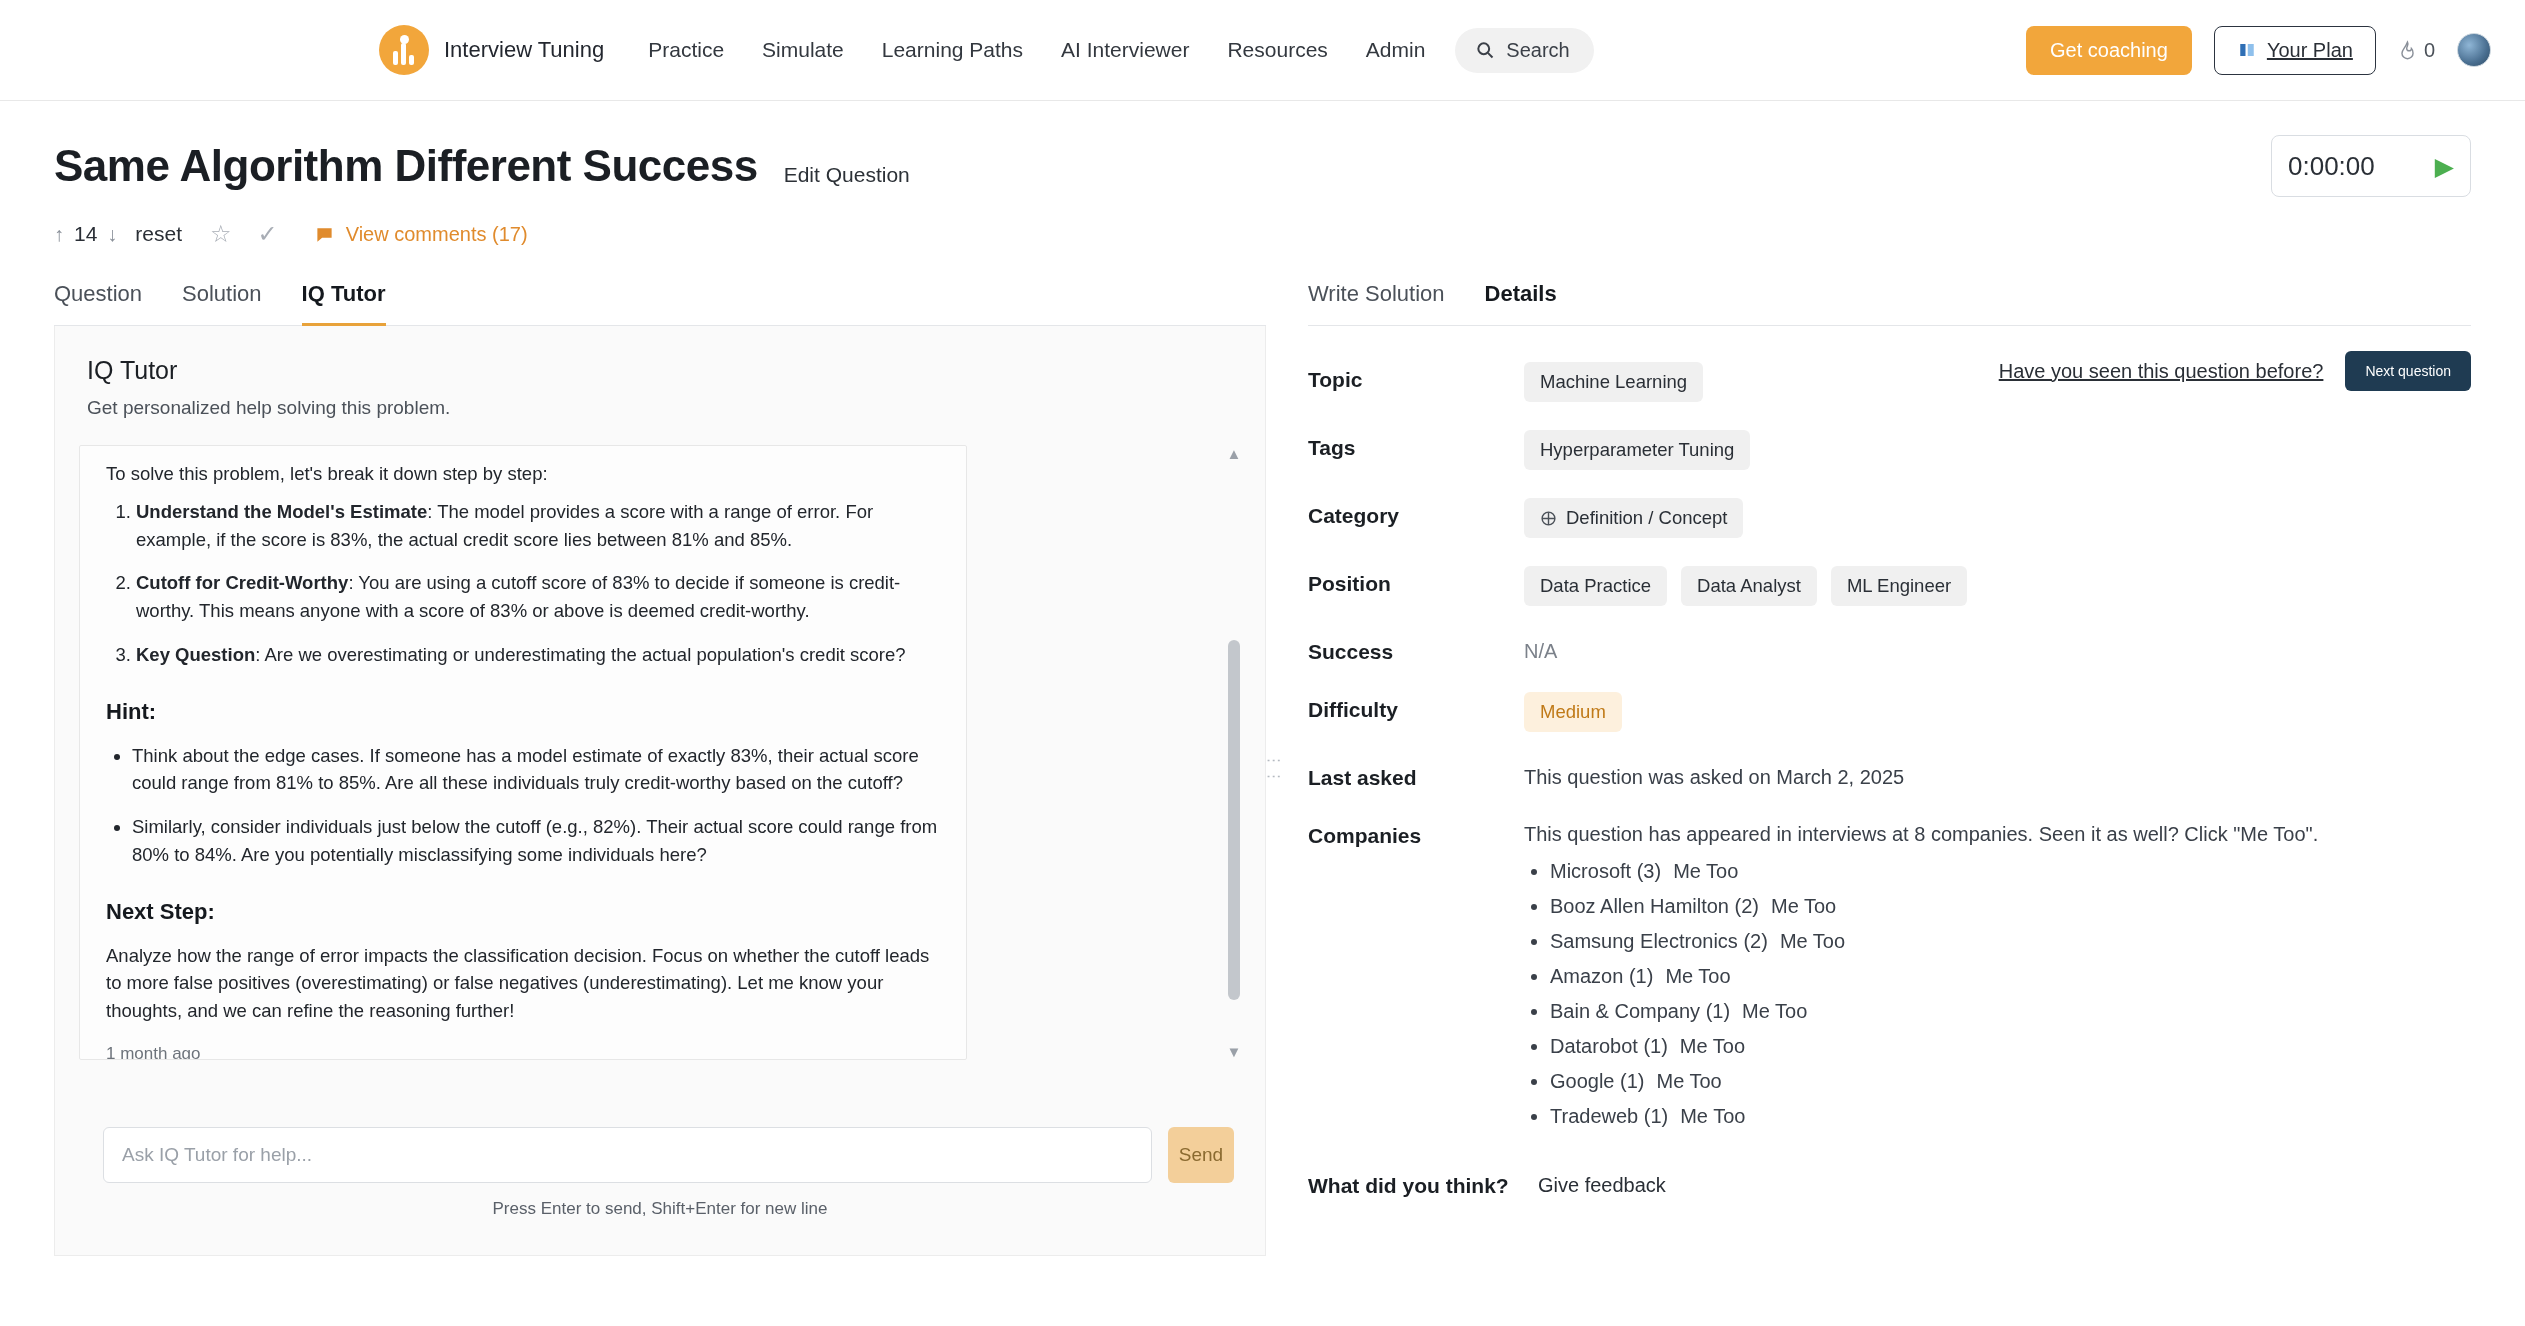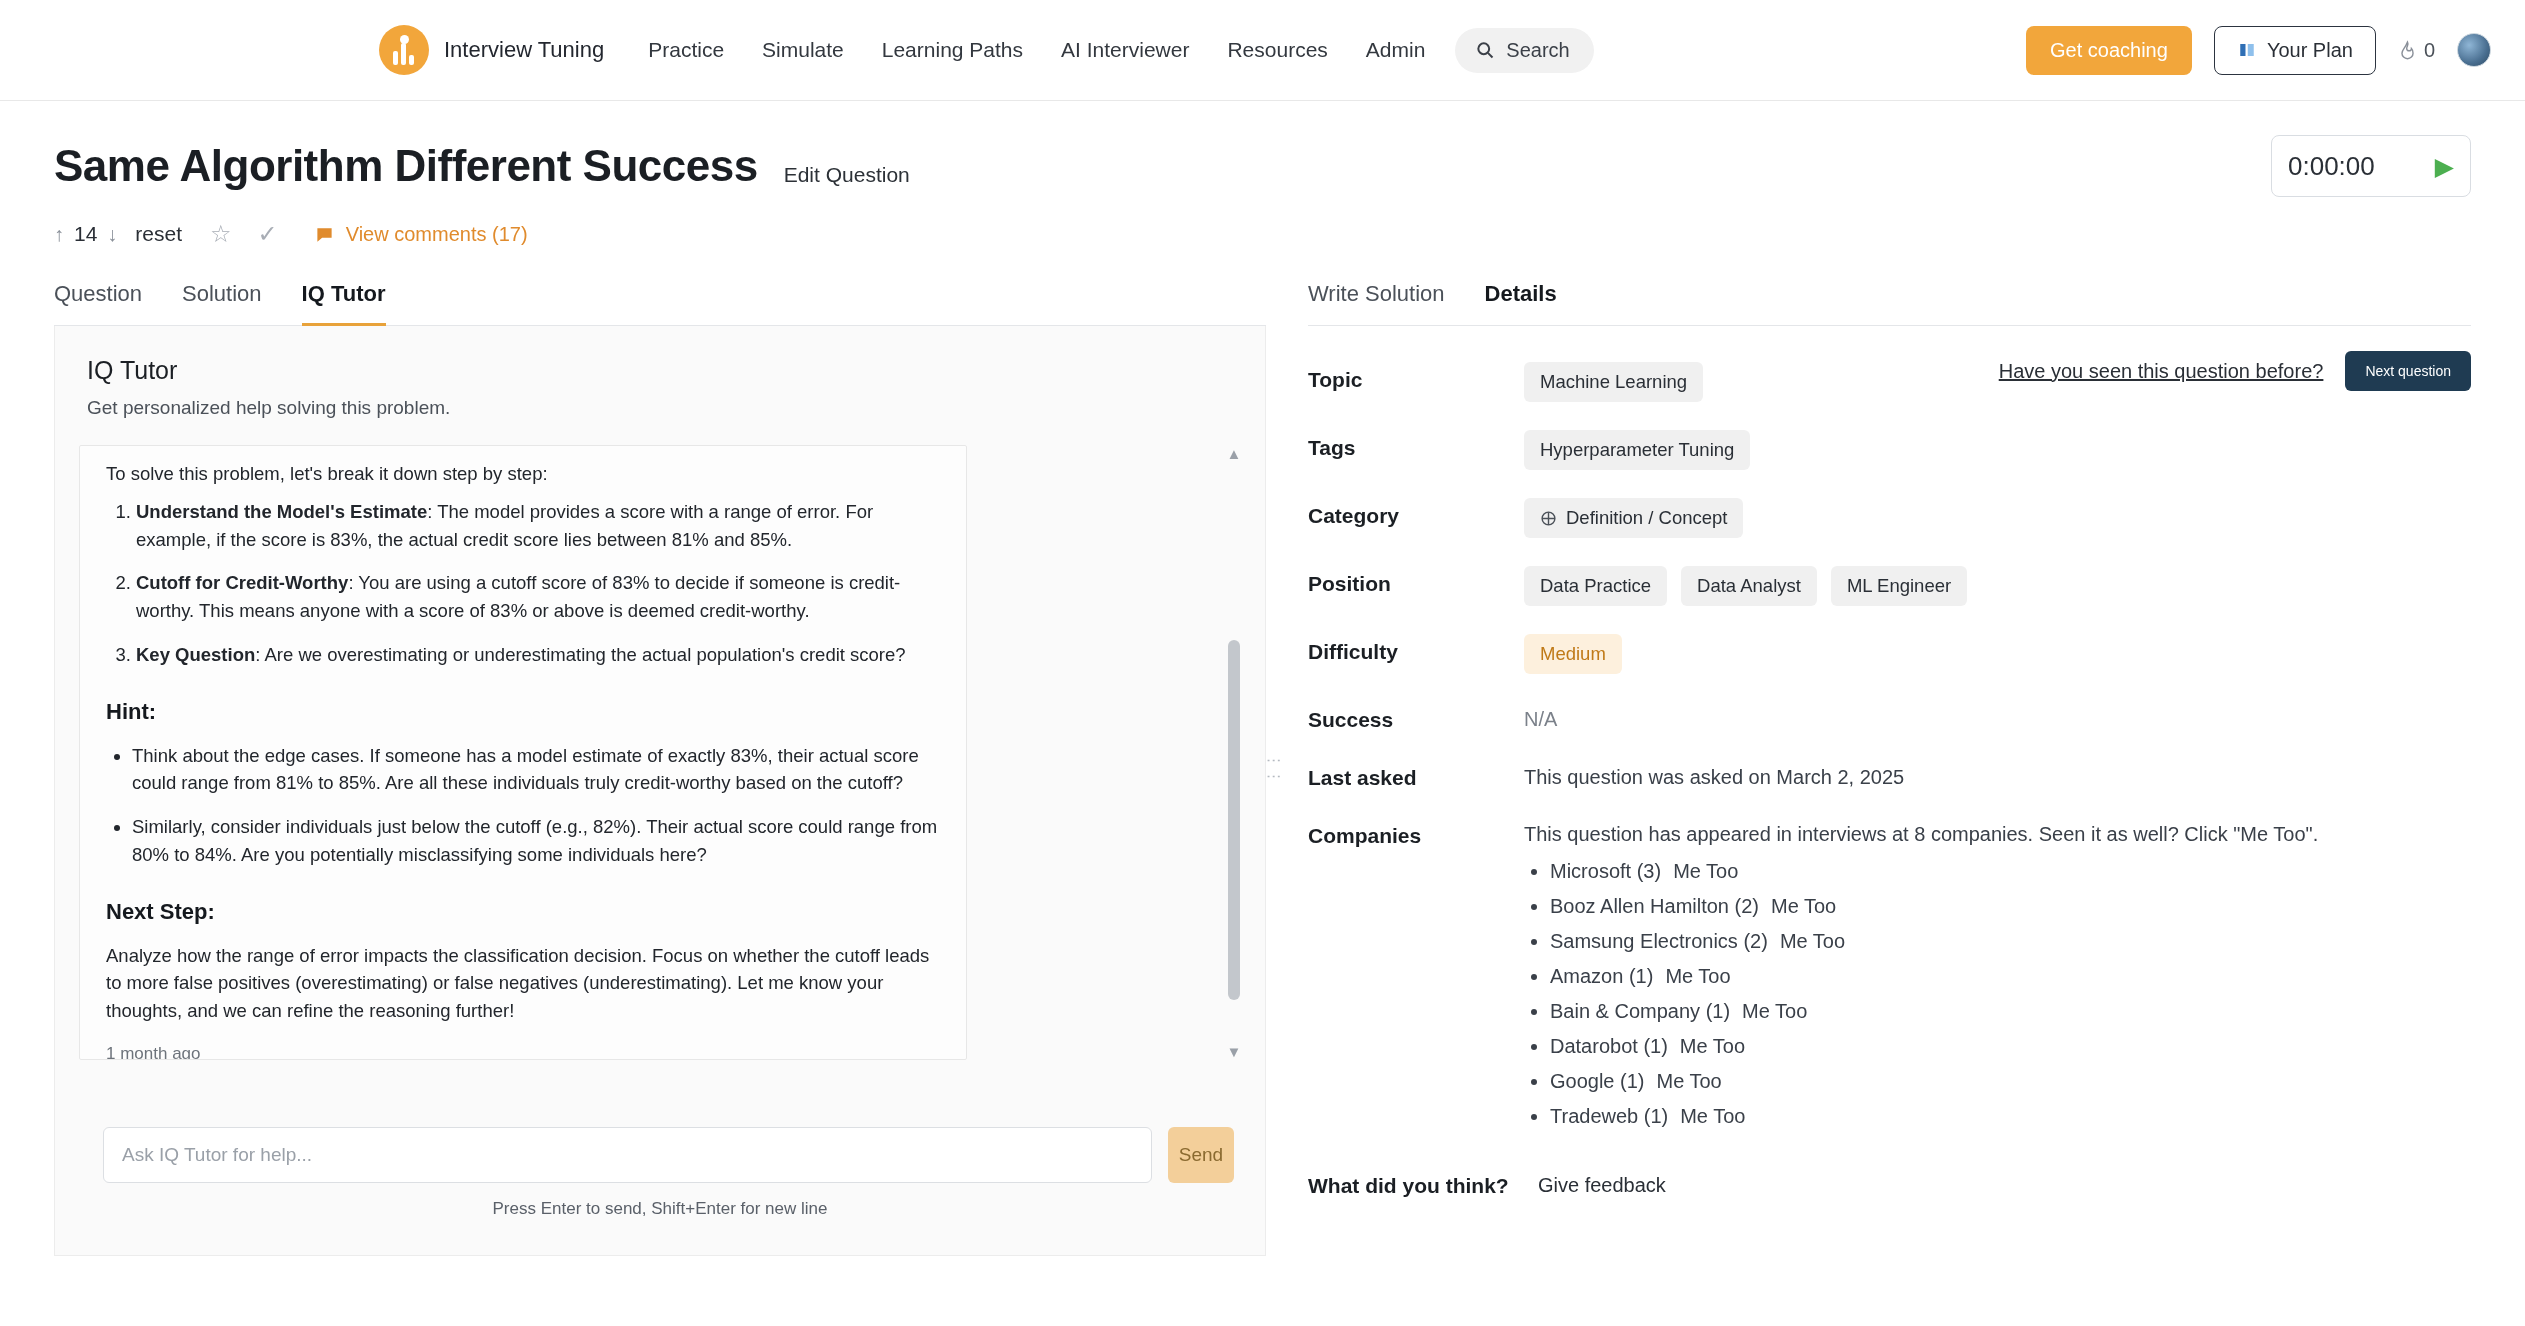--- a/index.html
+++ b/index.html
@@ -55,21 +55,21 @@
 
   .nav-right { margin-left:auto; display:flex; align-items:center; gap: 22px; }
   .btn-coaching {
     background:#f2a63b; color:#ffffff; font-size:20px;
     padding: 13px 24px; border-radius: 8px; border:none; cursor:pointer;
     white-space:nowrap;
   }
   .btn-plan {
     background:#ffffff; color:#2a2f36; font-size:20px;
     padding: 12px 22px; border-radius: 8px; border:1px solid #2c3440; cursor:pointer;
-    display:flex; align-items:center; gap:10px; white-space:nowrap;
+    display:flex; align-items:center; gap:10px; white-space:nowrap;text-decoration:underline;
   }
   .streak { display:flex; align-items:center; gap:7px; font-size:20px; color:#4b5159; }
   .avatar {
     width:34px;height:34px;border-radius:50%;
     background: radial-gradient(circle at 35% 35%, #8fb6d6 0%, #4a6f91 60%, #2e4a63 100%);
     border: 1px solid #c9d4dd; cursor:pointer;
   }
 
   
   .page { padding: 0 54px; position: relative; }
@@ -377,30 +377,30 @@
         <div class="drow">
           <div class="dlabel">Position</div>
           <div class="dvalue">
             <span class="chip">Data Practice</span>
             <span class="chip">Data Analyst</span>
             <span class="chip">ML Engineer</span>
           </div>
         </div>
 
         <div class="drow">
+          <div class="dlabel">Success</div>
+          <div class="dvalue">
+            <span class="dtext muted">N/A</span>
+          </div>
+        </div>
+
+        <div class="drow">
           <div class="dlabel">Difficulty</div>
           <div class="dvalue">
             <span class="chip medium">Medium</span>
-          </div>
-        </div>
-
-        <div class="drow">
-          <div class="dlabel">Success</div>
-          <div class="dvalue">
-            <span class="dtext muted">N/A</span>
           </div>
         </div>
 
         <div class="drow">
           <div class="dlabel">Last asked</div>
           <div class="dvalue">
             <span class="dtext">This question was asked on March 2, 2025</span>
           </div>
         </div>
 

